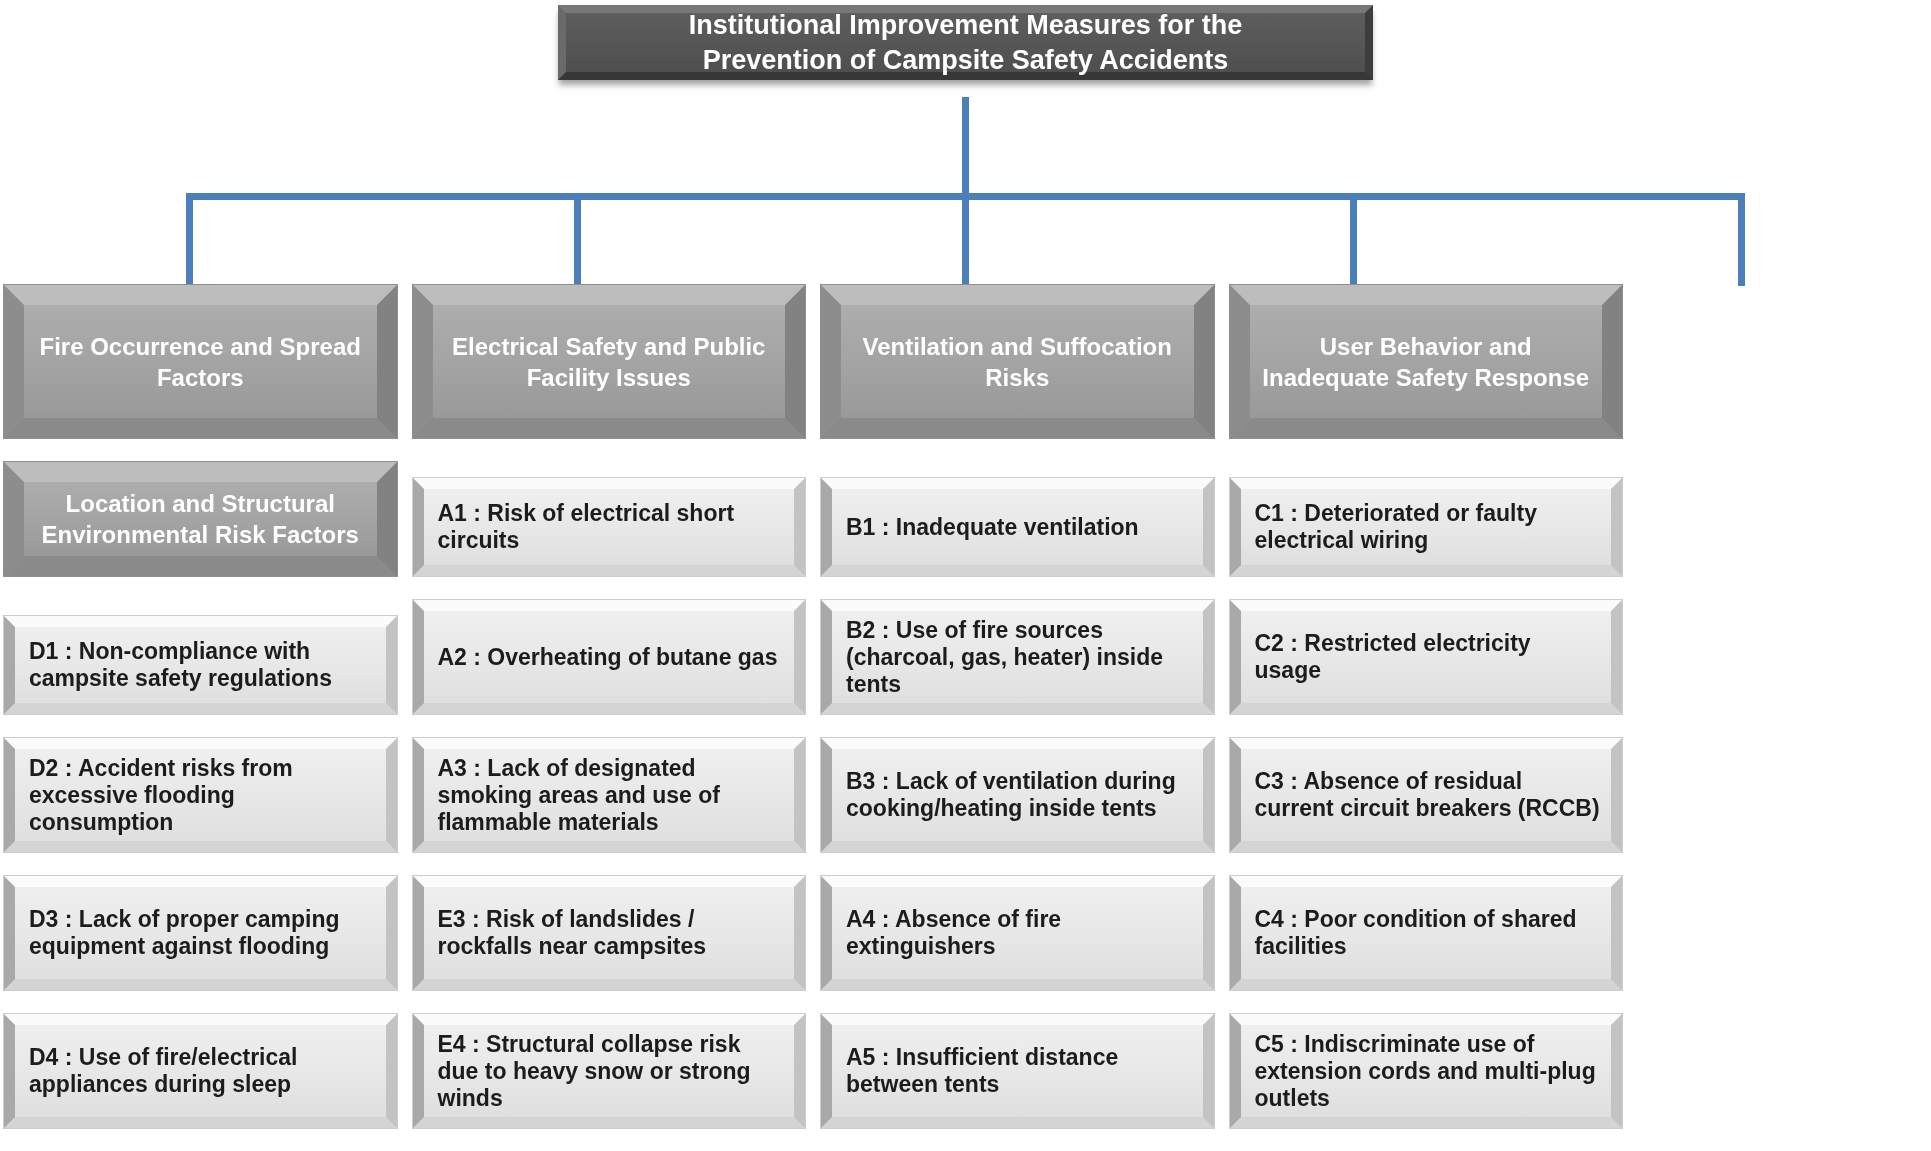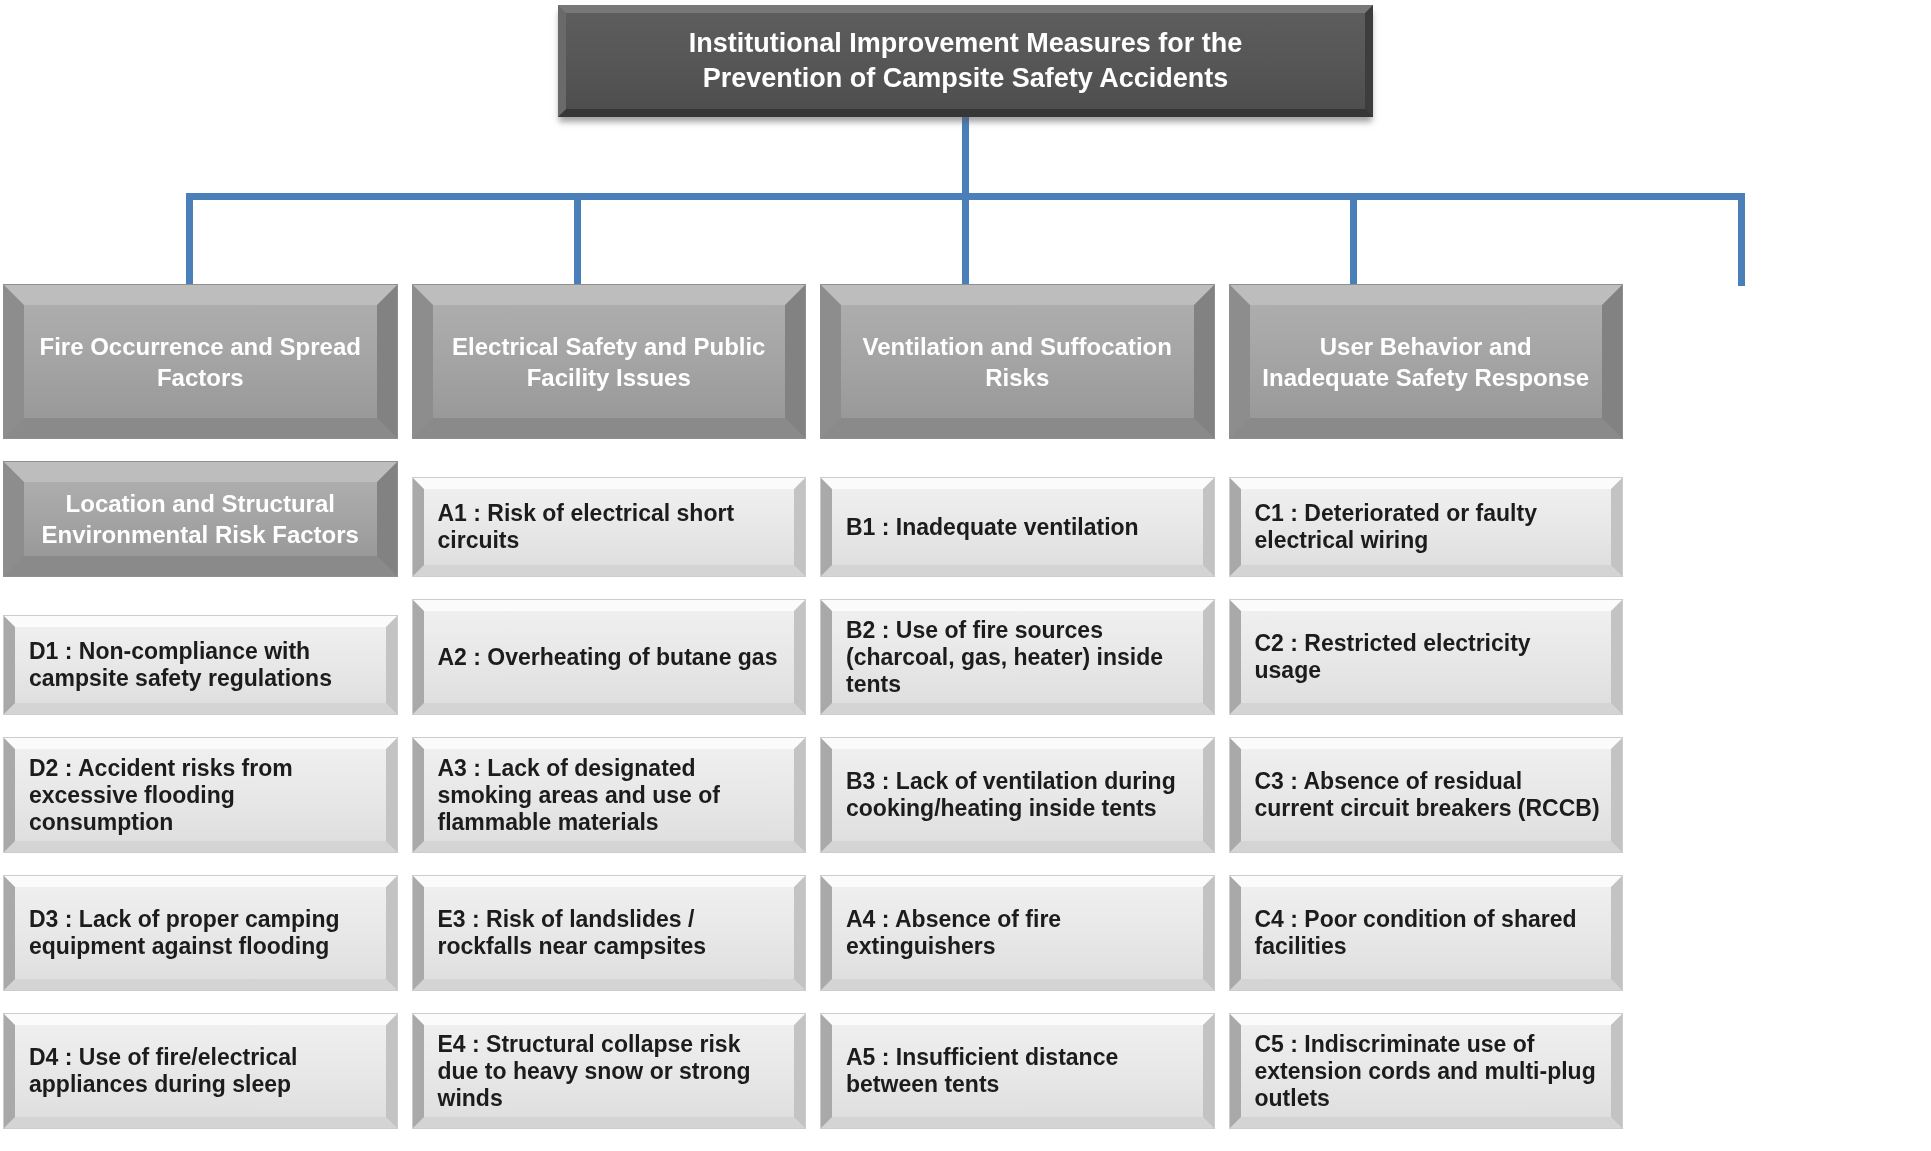--- a/index.html
+++ b/index.html
@@ -18,21 +18,21 @@
   .drop  { top: 193px; width: 7px; height: 93px; }
   #drop-1 { left: 186px; }
   #drop-2 { left: 574px; }
   #drop-3 { left: 962px; }
   #drop-4 { left: 1350px; }
   #drop-5 { left: 1738px; }
 
   
   .title-box {
     position: absolute;
-    left: 558px; top: 5px; width: 815px; height: 112px;
+    left: 558px; top: 5px; width: 815px; height: 75px;
     box-sizing: border-box;
     background: linear-gradient(180deg, #5d5d5d 0%, #555555 60%, #4e4e4e 100%);
     border: 8px solid;
     border-top-color: #787878;
     border-left-color: #6a6a6a;
     border-right-color: #3d3d3d;
     border-bottom-color: #373737;
     box-shadow: 0 6px 6px -1px rgba(90,90,90,.55);
     display: flex; align-items: center; justify-content: center;
     text-align: center;

